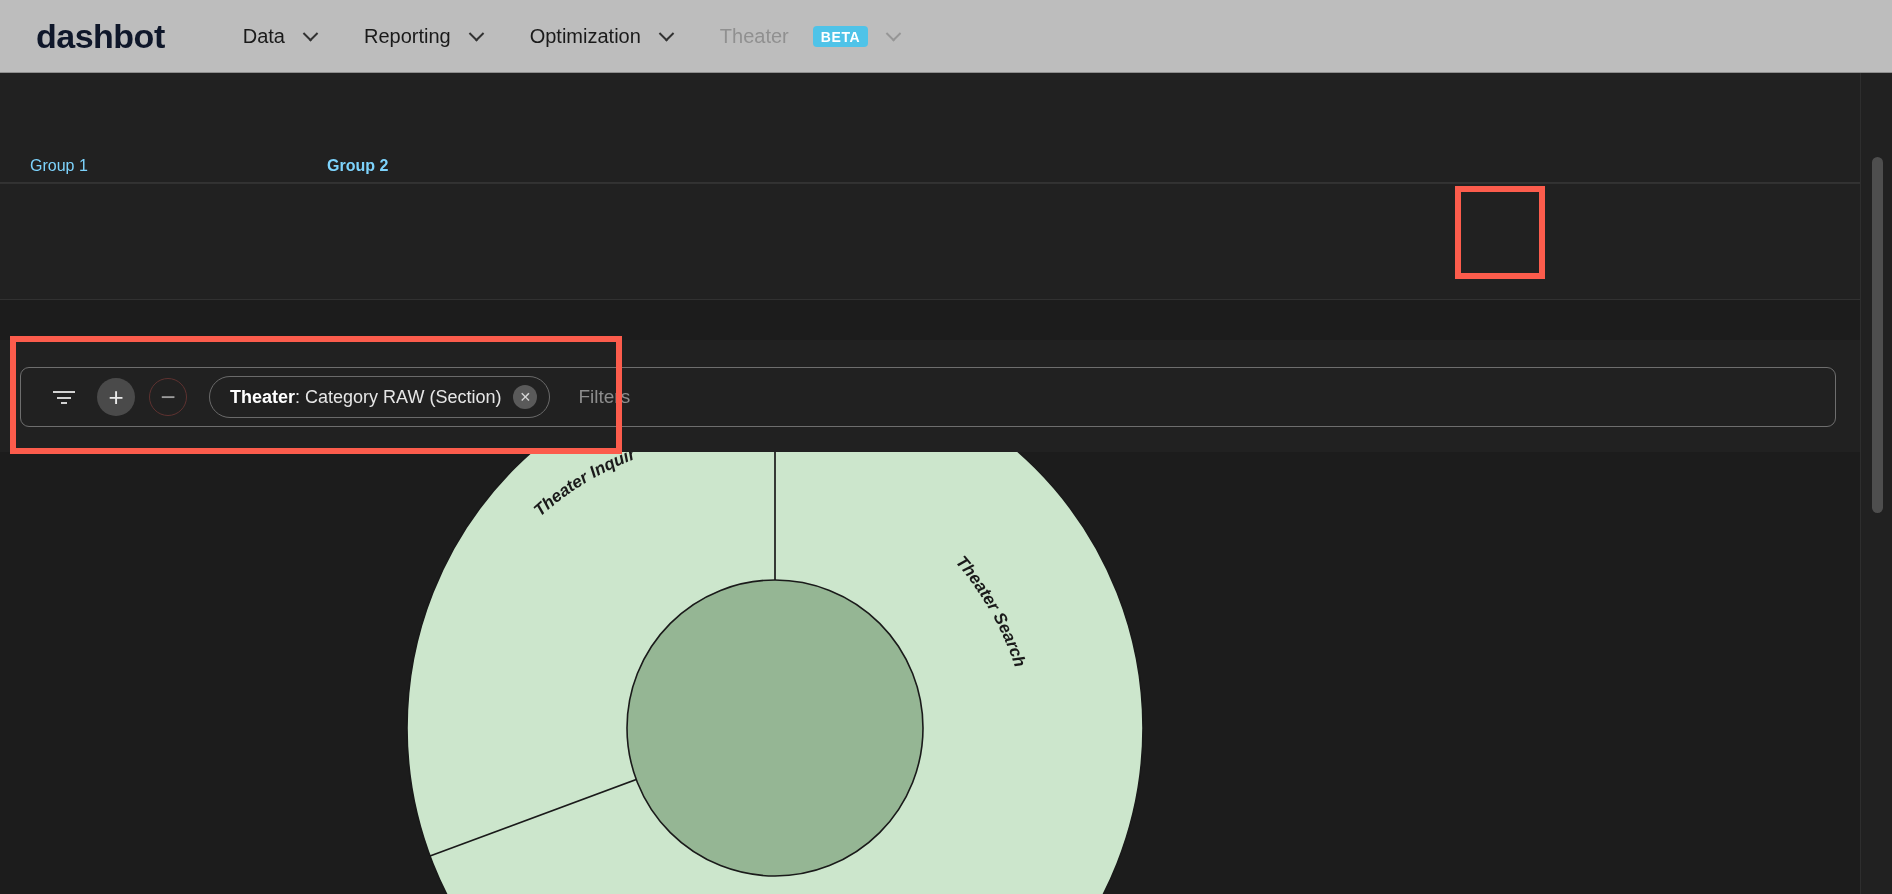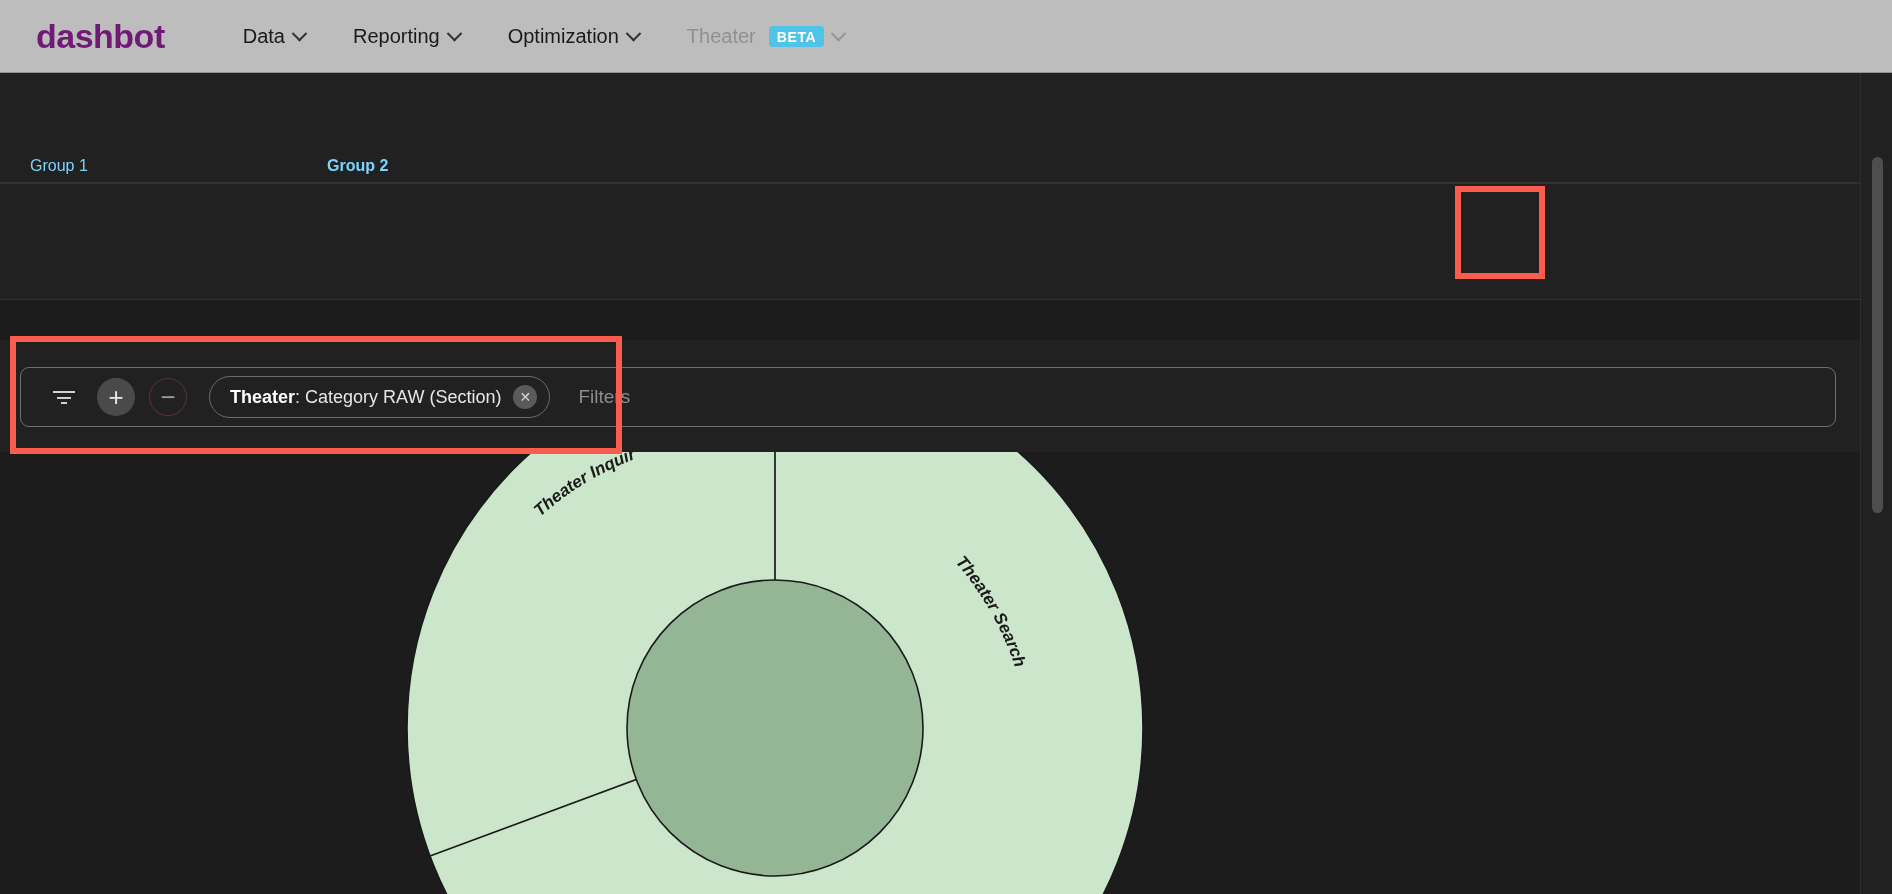--- a/index.html
+++ b/index.html
@@ -12,26 +12,26 @@
   #app { position: relative; width: 1892px; height: 894px; background: #1c1c1c; }
 
   
   .topnav {
     position: absolute; top: 0; left: 0; width: 1892px; height: 73px;
     background: #bdbdbd;
     display: flex; align-items: center;
     border-bottom: 1px solid #8f8f8f;
   }
   .brand {
-    color: #701a75; font-size: 34px; font-weight: 700;
+    color: #0f172a; font-size: 34px; font-weight: 700;
     margin-left: 36px; letter-spacing: -0.5px;
   }
   .navitems { display: flex; align-items: center; margin-left: 78px; gap: 48px; }
   .navitem {
-    display: flex; align-items: center; gap: 9px;
+    display: flex; align-items: center; gap: 20px;
     font-size: 20px; color: #1a1a1a; cursor: pointer;
   }
   .navitem.muted { color: #909090; }
   .caret {
     width: 11px; height: 11px; display: inline-block;
     border-right: 2px solid currentColor; border-bottom: 2px solid currentColor;
     transform: rotate(45deg) translate(-2px,-2px);
     opacity: .85;
   }
   .beta-badge {

